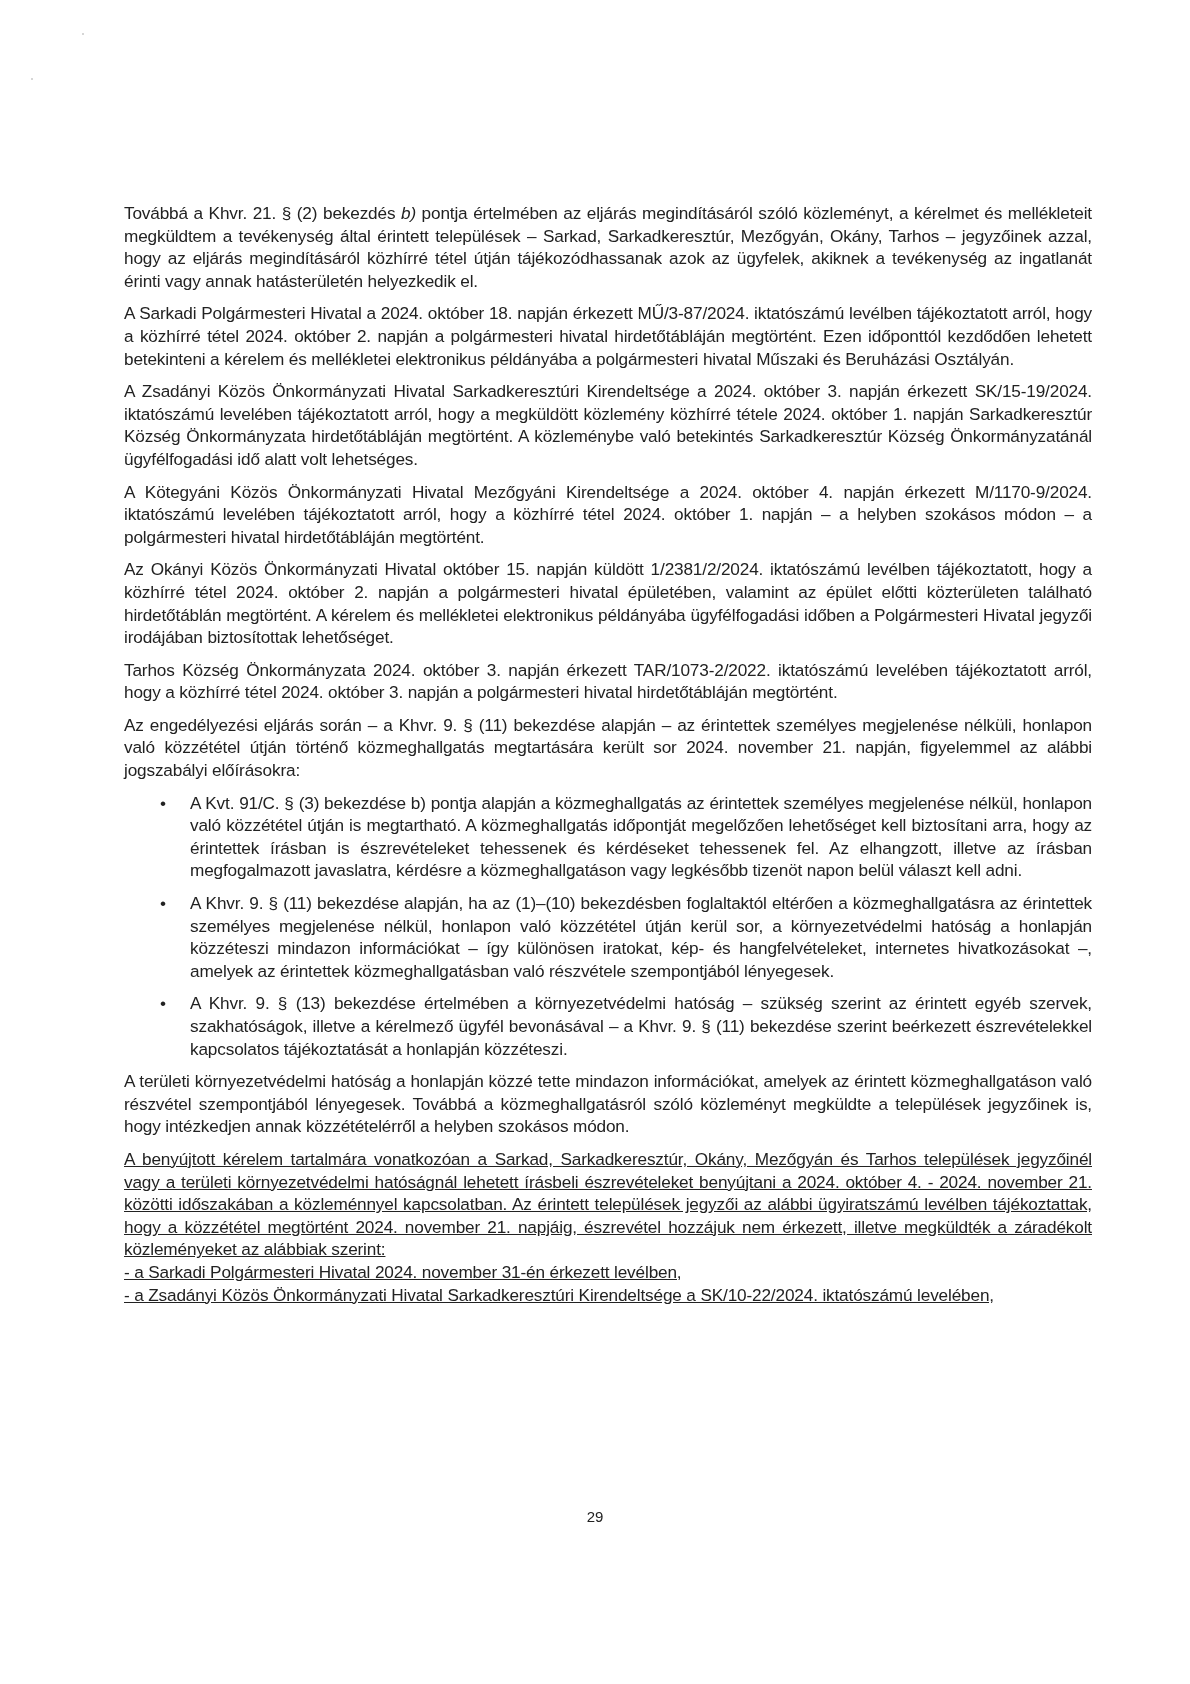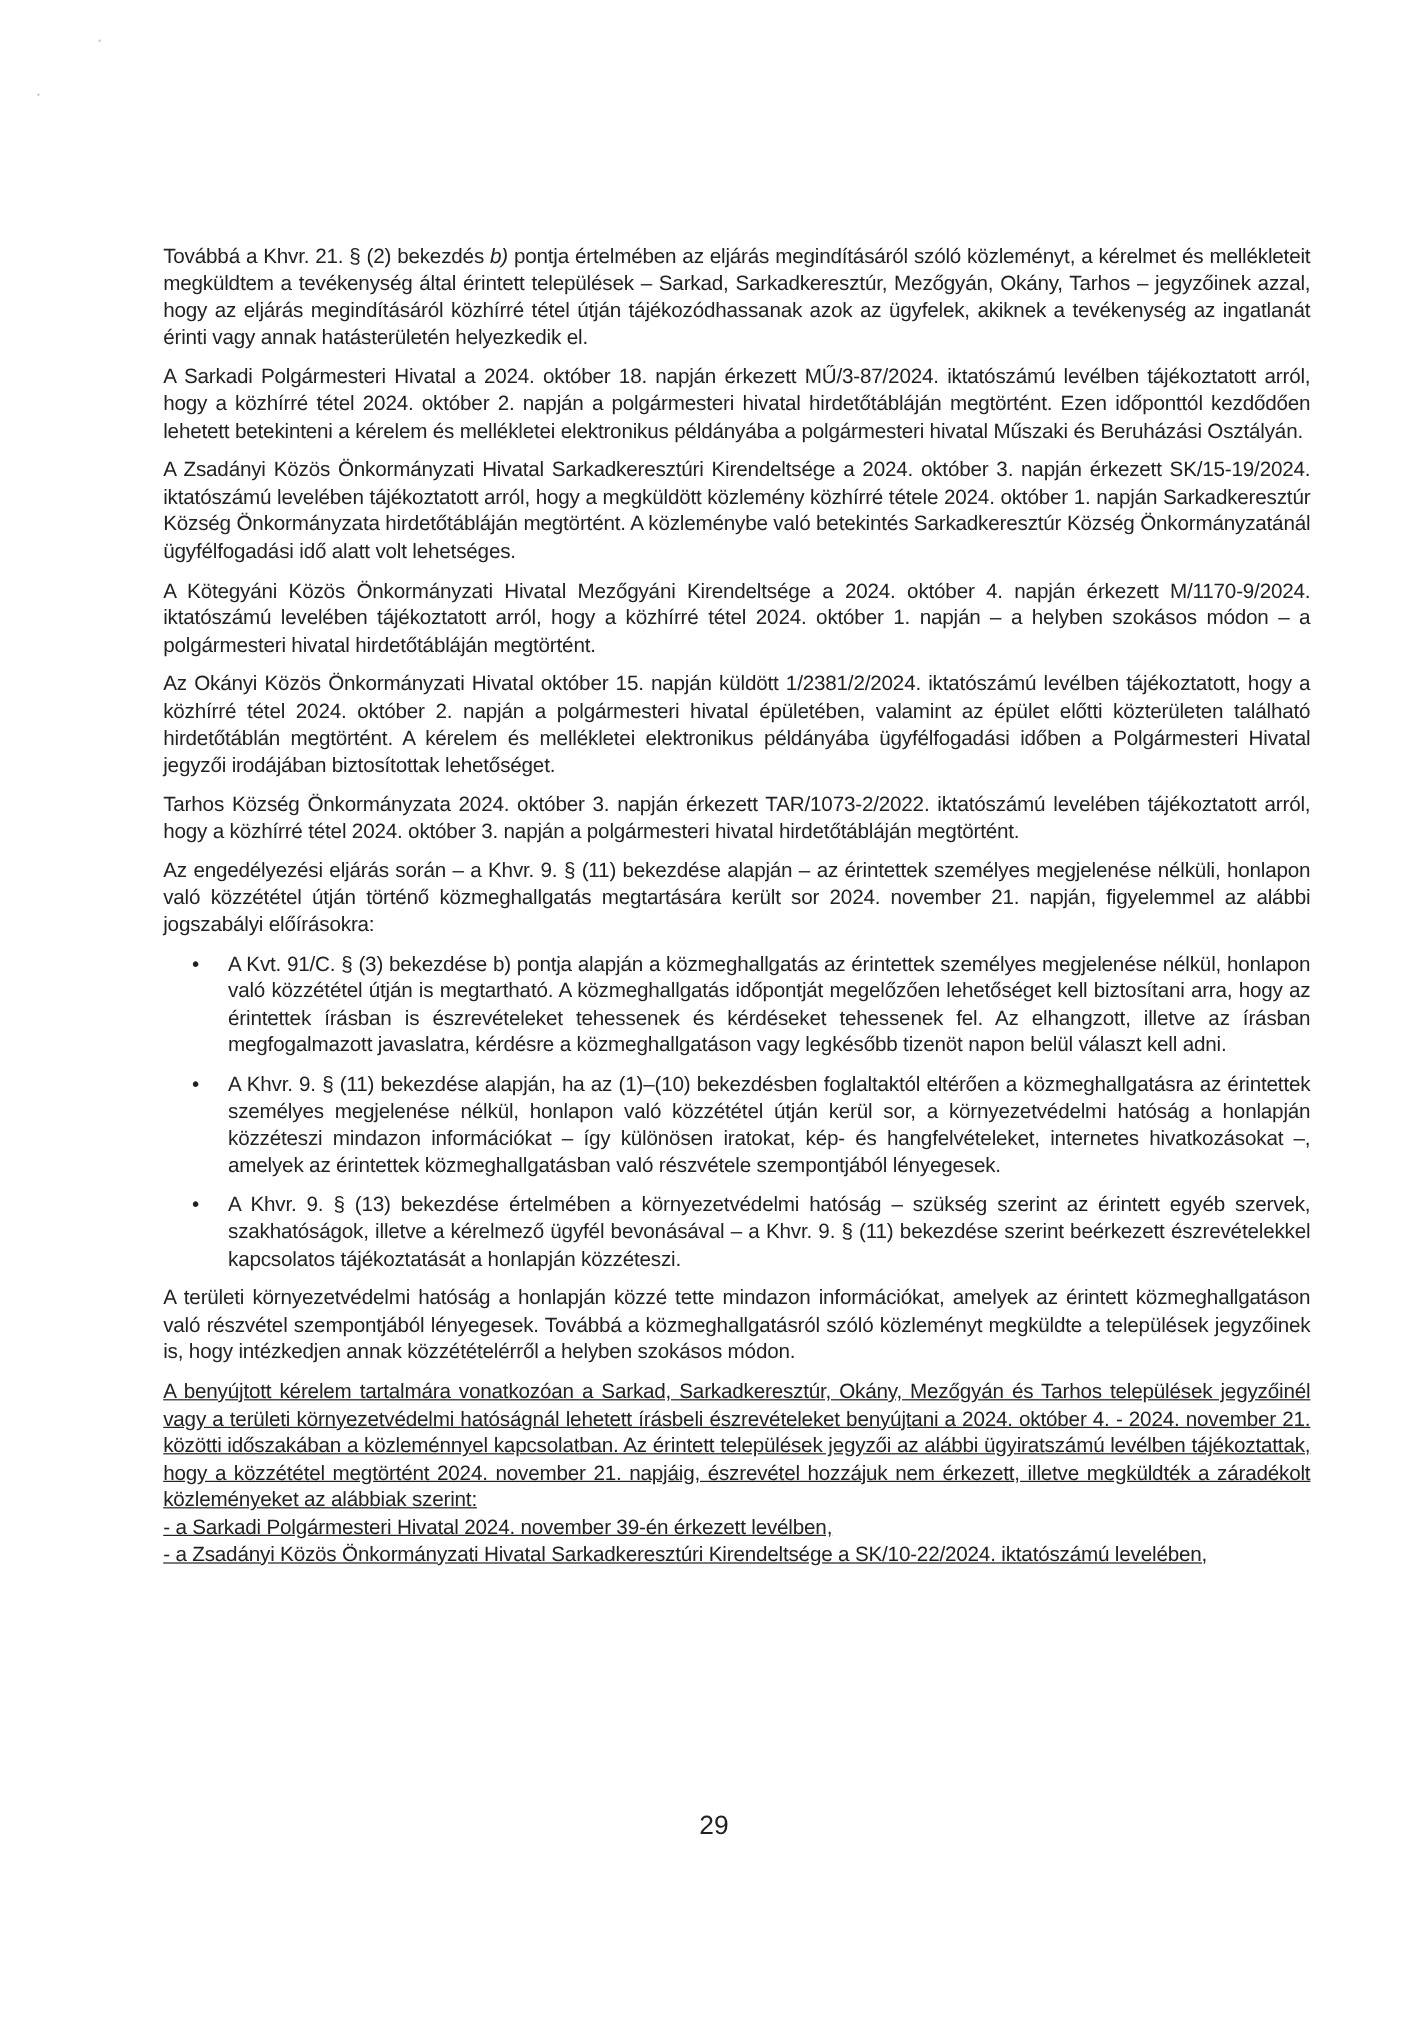--- a/index.html
+++ b/index.html
@@ -8,42 +8,42 @@
       position: absolute;
       left: 120px;
       top: 202px;
       width: 972px;
       font-family: "Liberation Sans", sans-serif;
       font-size: 17.2px;
       line-height: 22.6px;
       color: #222222;
       letter-spacing: -0.15px;
     }
-    p { margin: 0 0 10px 16px; text-align: justify; }
+    p { margin: 0 0 10px 4px; text-align: justify; }
     p.tight { margin-bottom: 0; text-decoration: underline; }
     ul.bullets { list-style: none; margin: 0 0 10px 0; padding: 0; }
     ul.bullets li {
       position: relative;
       padding-left: 70px;
       margin-bottom: 10px;
       text-align: justify;
     }
     ul.bullets li .bullet {
       position: absolute;
       left: 40px;
       top: 0;
     }
     .page-number {
       position: absolute;
       top: 1508px;
       left: 0;
       width: 1190px;
       text-align: center;
       font-family: "Liberation Sans", sans-serif;
-      font-size: 22px;
+      font-size: 15px;
       color: #222222;
     }
     .speck { position: absolute; width: 2px; height: 2px; background: #c8c8c8; border-radius: 1px; }
   </style>
 </head>
 <body>
 
 <div class="speck" style="left:82px;top:33px;"></div>
 <div class="speck" style="left:31px;top:78px;"></div>
 
@@ -68,17 +68,17 @@
       <span>A Khvr. 9. § (11) bekezdése alapján, ha az (1)–(10) bekezdésben foglaltaktól eltérően a közmeghallgatásra az érintettek személyes megjelenése nélkül, honlapon való közzététel útján kerül sor, a környezetvédelmi hatóság a honlapján közzéteszi mindazon információkat – így különösen iratokat, kép- és hangfelvételeket, internetes hivatkozásokat –, amelyek az érintettek közmeghallgatásban való részvétele szempontjából lényegesek.</span>
     </li>
     <li>
       <span class="bullet">•</span>
       <span>A Khvr. 9. § (13) bekezdése értelmében a környezetvédelmi hatóság – szükség szerint az érintett egyéb szervek, szakhatóságok, illetve a kérelmező ügyfél bevonásával – a Khvr. 9. § (11) bekezdése szerint beérkezett észrevételekkel kapcsolatos tájékoztatását a honlapján közzéteszi.</span>
     </li>
   </ul>
 
   <p>A területi környezetvédelmi hatóság a honlapján közzé tette mindazon információkat, amelyek az érintett közmeghallgatáson való részvétel szempontjából lényegesek. Továbbá a közmeghallgatásról szóló közleményt megküldte a települések jegyzőinek is, hogy intézkedjen annak közzétételérről a helyben szokásos módon.</p>
   <p class="tight">A benyújtott kérelem tartalmára vonatkozóan a Sarkad, Sarkadkeresztúr, Okány, Mezőgyán és Tarhos települések jegyzőinél vagy a területi környezetvédelmi hatóságnál lehetett írásbeli észrevételeket benyújtani a 2024. október 4. - 2024. november 21. közötti időszakában a közleménnyel kapcsolatban. Az érintett települések jegyzői az alábbi ügyiratszámú levélben tájékoztattak, hogy a közzététel megtörtént 2024. november 21. napjáig, észrevétel hozzájuk nem érkezett, illetve megküldték a záradékolt közleményeket az alábbiak szerint:</p>
-  <p class="tight" style="text-align:left;">- a Sarkadi Polgármesteri Hivatal 2024. november 39-én érkezett levélben,</p>
+  <p class="tight" style="text-align:left;">- a Sarkadi Polgármesteri Hivatal 2024. november 31-én érkezett levélben,</p>
   <p class="tight">- a Zsadányi Közös Önkormányzati Hivatal Sarkadkeresztúri Kirendeltsége a SK/10-22/2024. iktatószámú levelében,</p>
 </div>
 
 <div class="page-number">29</div>
 
 </body></html>

